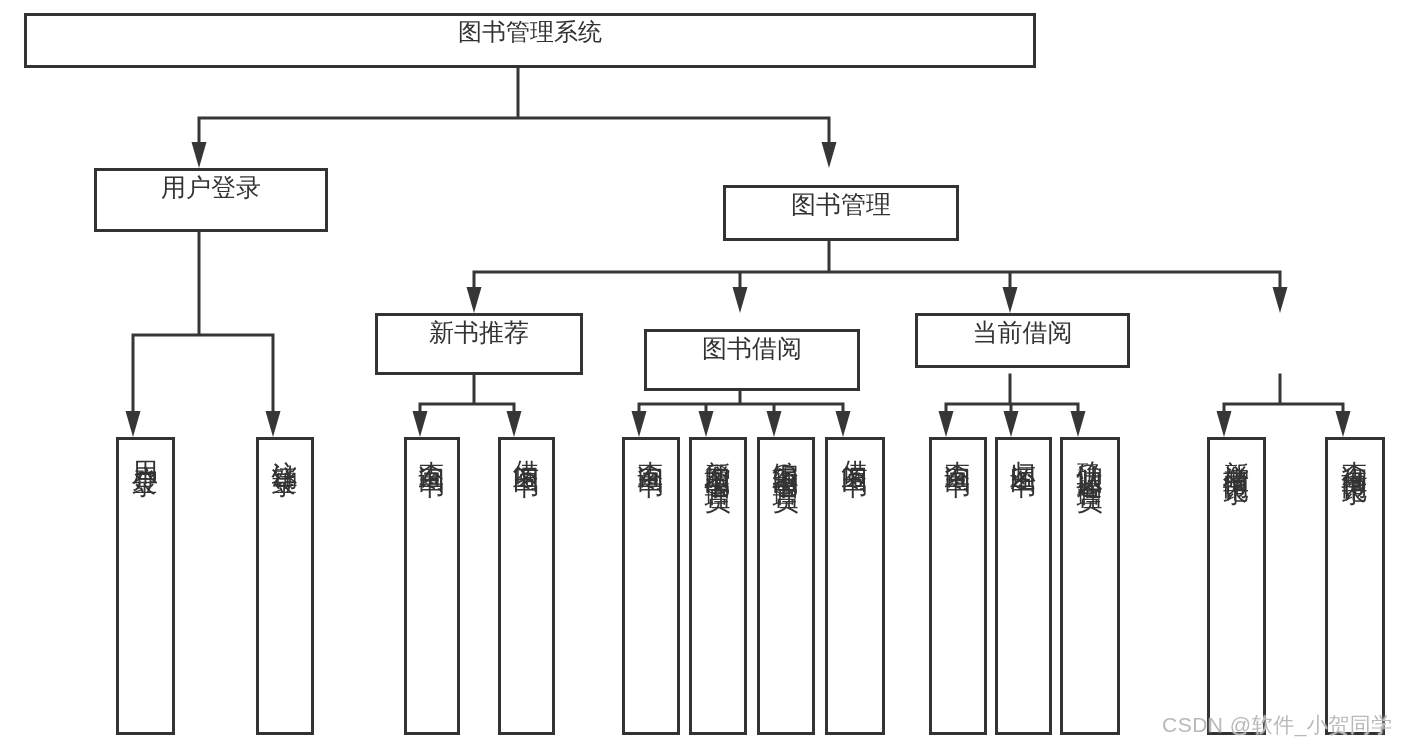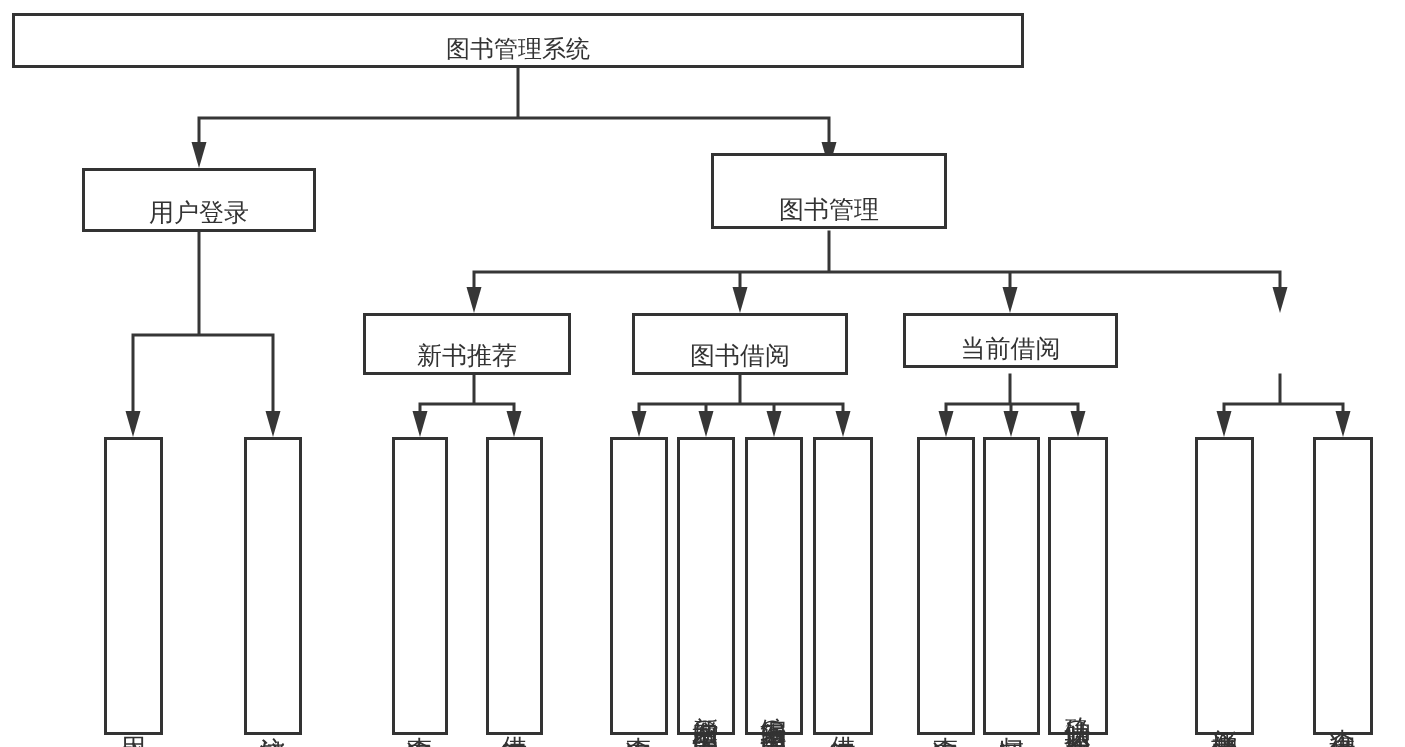--- a/index.html
+++ b/index.html
@@ -2,22 +2,22 @@
 <html><head>
 <meta charset="utf-8">
 <style>
   * { margin:0; padding:0; box-sizing:border-box; }
   html,body { background:#ffffff; }
   body { font-family:"Liberation Sans","DejaVu Sans",sans-serif; }
   .stage { position:relative; width:1405px; height:747px; background:#ffffff; overflow:hidden; }
   .stage > svg { position:absolute; left:0; top:0; }
   .node {
     position:absolute; background:#ffffff; border:3px solid #333333;
-    display:flex; align-items:flex-end; justify-content:center;
-    color:#333333; z-index:2; text-align:center;
+    display:flex; align-items:flex-start; justify-content:center;
+    color:#333333; z-index:2; text-align:center;margin-left:12px;
   }
   .node.h  { font-size:25px; }
   .node.root { font-size:24px; }
   .node.v  { font-size:26px; }
   .v-label {
     writing-mode:vertical-rl; text-orientation:mixed;
     line-height:1; letter-spacing:4px;
   }
   .watermark {
     position:absolute; z-index:3; color:#b9b9b9; font-size:21px;
@@ -62,28 +62,28 @@
     </g>
   </svg>
 
   <div class="node h root" style="left:12px;top:13px;width:1012px;height:55px">
     <span>图书管理系统</span>
   </div>
 
   <div class="node h" style="left:82px;top:168px;width:234px;height:64px">
     <span>用户登录</span>
   </div>
-  <div class="node h" style="left:711px;top:153px;width:236px;height:76px">
+  <div class="node h" style="left:711px;top:185px;width:236px;height:56px">
     <span>图书管理</span>
   </div>
 
   <div class="node h" style="left:363px;top:313px;width:208px;height:62px">
     <span>新书推荐</span>
   </div>
-  <div class="node h" style="left:632px;top:313px;width:216px;height:62px">
+  <div class="node h" style="left:632px;top:329px;width:216px;height:62px">
     <span>图书借阅</span>
   </div>
   <div class="node h" style="left:903px;top:313px;width:215px;height:55px">
     <span>当前借阅</span>
   </div>
 
   <div class="node v" style="left:104px;top:437px;width:59px;height:298px">
     <span class="v-label">用户登录</span>
   </div>
   <div class="node v" style="left:244px;top:437px;width:58px;height:298px">
@@ -120,14 +120,15 @@
     <span class="v-label">确认归还（管理员）</span>
   </div>
 
   <div class="node v" style="left:1195px;top:437px;width:59px;height:298px">
     <span class="v-label">新增借阅记录</span>
   </div>
   <div class="node v" style="left:1313px;top:437px;width:60px;height:298px">
     <span class="v-label">查询借阅记录</span>
   </div>
 
+  <div class="watermark" style="left:1162px;top:711px;">CSDN @软件_小贺同学</div>
 
 </div>
 
 </body></html>

